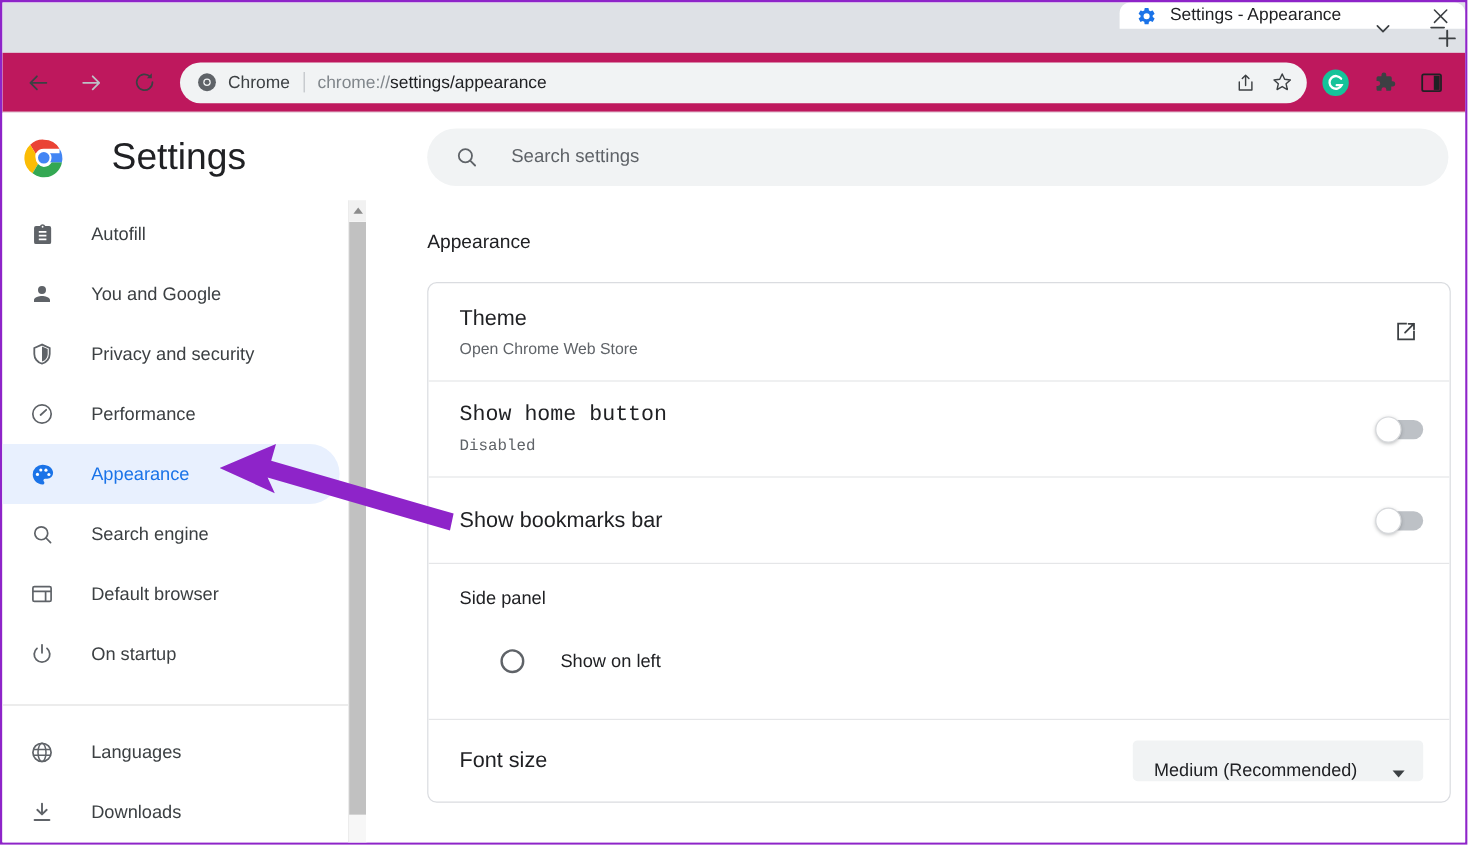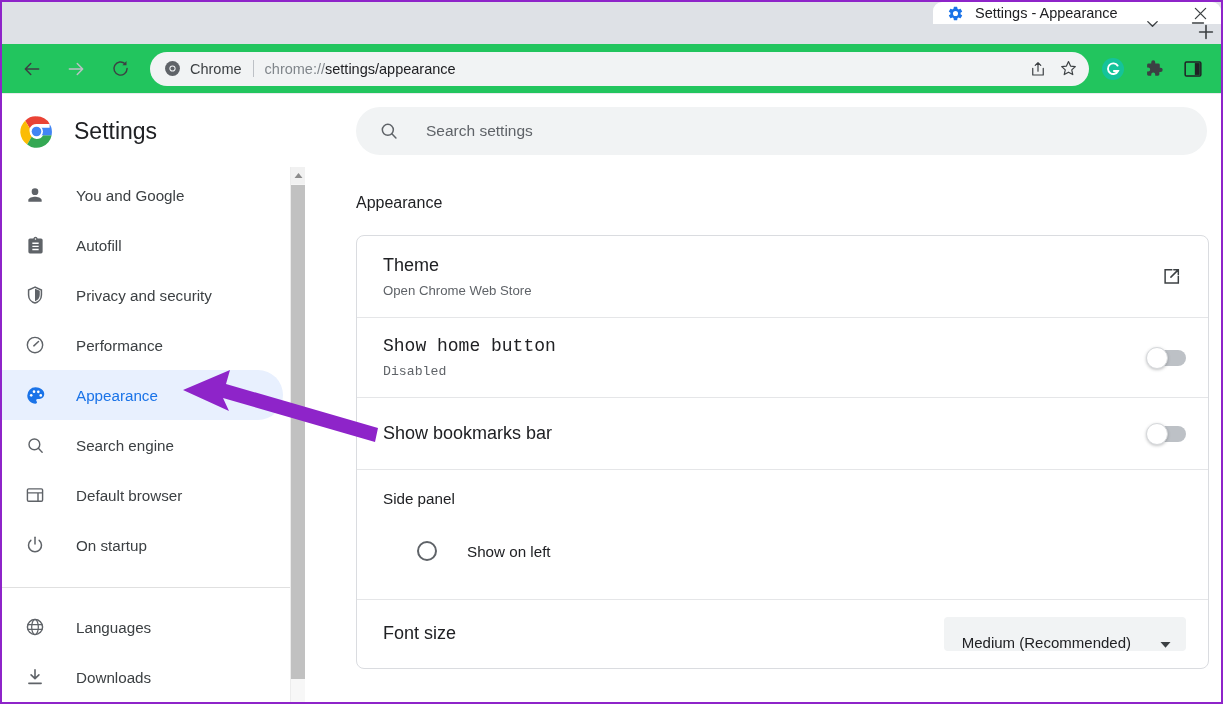--- a/index.html
+++ b/index.html
@@ -47,21 +47,21 @@
     width: 30px; height: 30px; margin-left: 14px; margin-bottom: 4px;
     display: flex; align-items: center; justify-content: center;
     border-radius: 50%;
   }
   .winctl { position: absolute; top: 0; right: 0; height: 42px; display: flex; align-items: center; }
   .winbtn { width: 46px; height: 42px; display: flex; align-items: center; justify-content: center; }
 
   
   .toolbar {
     position: absolute; left: 0; top: 42px; right: 0; height: 50px;
-    background: #22c55e;
+    background: #be185d;
     display: flex; align-items: center;
     padding: 0 8px;
     border-bottom: 1px solid #e8eaed;
   }
   .navbtn {
     width: 34px; height: 34px; margin: 0 5px;
     display: flex; align-items: center; justify-content: center;
     border-radius: 50%; flex: 0 0 34px;
   }
   .omnibox {
@@ -97,22 +97,22 @@
     background: #ffffff;
     height: 100%;
   }
   .settings-head {
     display: flex; align-items: center;
     height: 74px;
     padding-left: 18px;
   }
   .chrome-logo { width: 33px; height: 33px; flex: 0 0 33px; }
   .settings-title {
-    margin-left: 21px;
-    font-size: 23px; color: #202124; font-weight: 400;
+    margin-left: 40px;
+    font-size: 31px; color: #202124; font-weight: 400;
   }
   .navlist { padding-top: 2px; }
   .navitem {
     display: flex; align-items: center;
     height: 50px;
     padding-left: 22px;
     border-radius: 0 25px 25px 0;
     margin-right: 22px;
     color: #5f6368;
   }
@@ -348,34 +348,34 @@
             <circle cx="24" cy="24" r="7" fill="#4285f4"></circle>
           </svg>
         </span>
         <span class="settings-title">Settings</span>
       </div>
 
       <div class="navlist">
 
         <div class="navitem">
           <span class="nav-ico">
-            <svg width="20" height="20" viewBox="0 0 24 24">
-                <path fill="#5f6368" d="M12 12a4 4 0 1 0-4-4 4 4 0 0 0 4 4m0 2c-2.7 0-8 1.35-8 4v2h16v-2c0-2.65-5.3-4-8-4"></path>
-              </svg>
-          </span>
-          <span class="nav-label">You and Google</span>
-        </div>
-
-        <div class="navitem">
-          <span class="nav-ico">
             <svg width="19" height="19" viewBox="0 0 24 24">
                 <path fill="#5f6368" d="M19 3h-4.2a3 3 0 0 0-5.6 0H5a2 2 0 0 0-2 2v15a2 2 0 0 0 2 2h14a2 2 0 0 0 2-2V5a2 2 0 0 0-2-2m-7-.2a1 1 0 1 1-1 1 1 1 0 0 1 1-1M16 18H8v-1.8h8zm0-4H8v-1.8h8zm0-4H8V8.2h8z"></path>
               </svg>
           </span>
           <span class="nav-label">Autofill</span>
+        </div>
+
+        <div class="navitem">
+          <span class="nav-ico">
+            <svg width="20" height="20" viewBox="0 0 24 24">
+                <path fill="#5f6368" d="M12 12a4 4 0 1 0-4-4 4 4 0 0 0 4 4m0 2c-2.7 0-8 1.35-8 4v2h16v-2c0-2.65-5.3-4-8-4"></path>
+              </svg>
+          </span>
+          <span class="nav-label">You and Google</span>
         </div>
 
         <div class="navitem">
           <span class="nav-ico">
             <svg width="20" height="20" viewBox="0 0 24 24">
               <path fill="none" stroke="#5f6368" stroke-width="1.8" d="M12 2.6 4.3 6v6c0 4.6 3.2 8.6 7.7 9.6 4.5-1 7.7-5 7.7-9.6V6z"></path>
               <path fill="#5f6368" d="M12 4.5v15c3.3-.9 5.7-4 5.7-7.5V7z"></path>
             </svg>
           </span>
           <span class="nav-label">Privacy and security</span>

